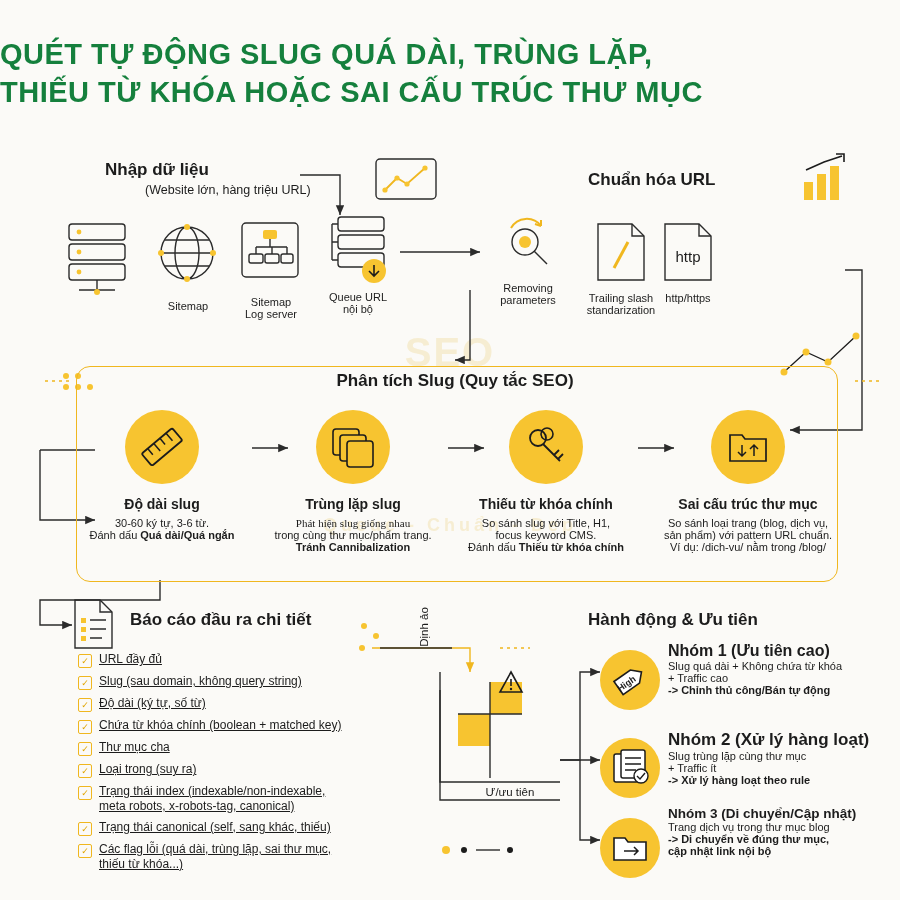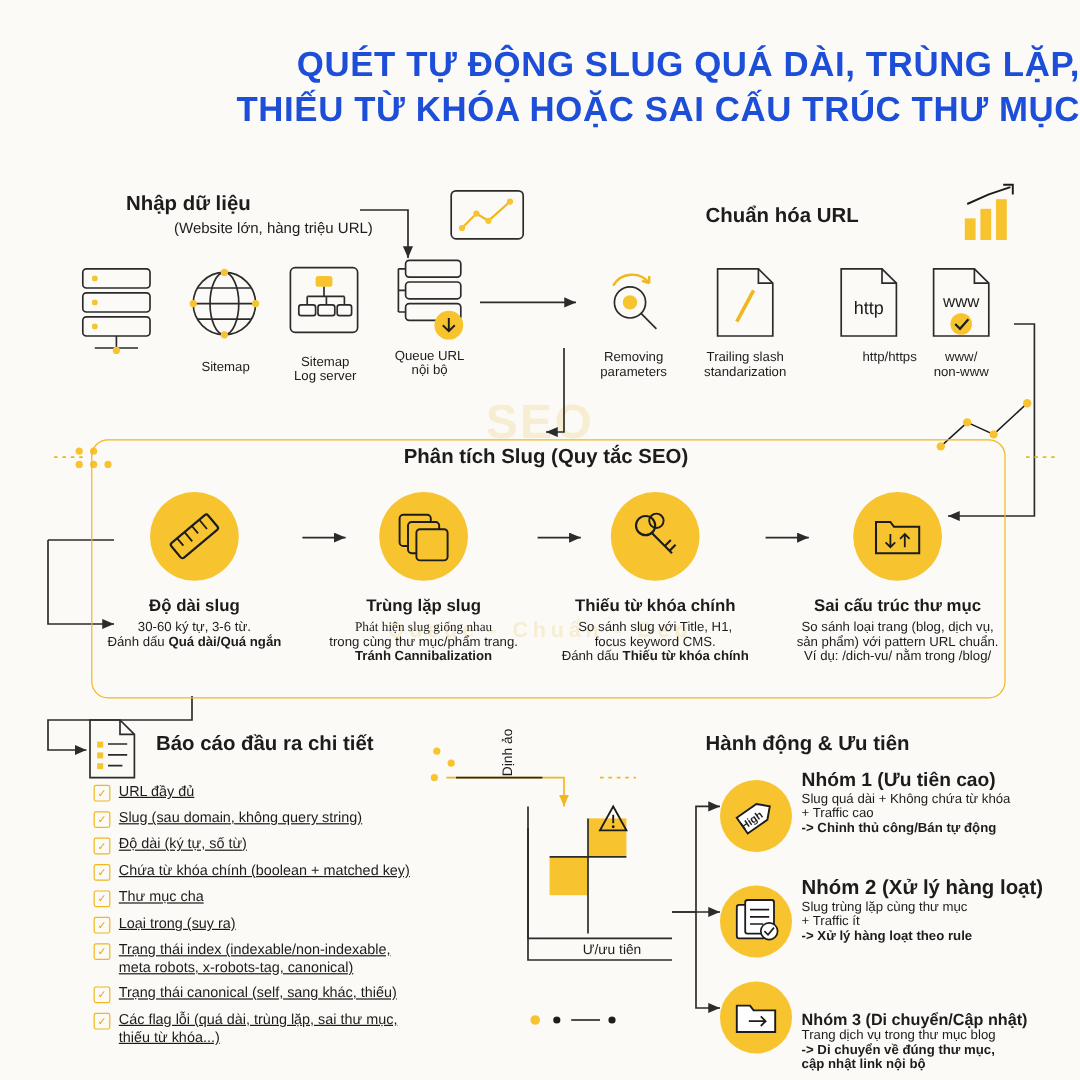--- a/index.html
+++ b/index.html
@@ -9,23 +9,23 @@
     font-family:"Liberation Sans", sans-serif;
     color:#1c1c1c;
     overflow:hidden;
     position:relative;
   }
   #stage{position:relative;width:900px;height:900px;}
   .abs{position:absolute;}
 
   
   .title{
-    top:36px;left:0;width:900px;text-align:right;
+    top:36px;left:0;width:900px;text-align:left;
     font-size:29px;font-weight:bold;letter-spacing:.5px;line-height:1.3;
-    color:#1d4ed8;
+    color:#15803d;
   }
 
   
   .h-sec{font-size:17px;font-weight:bold;}
   .sub{font-size:12.5px;margin-left:40px;}
   .small{font-size:11px;}
   .center{text-align:center;}
   .bold{font-weight:bold;}
 
   
@@ -186,21 +186,21 @@
   <div class="abs h-sec" style="top:170px;left:588px;">Chuẩn hóa URL</div>
 
   <svg class="abs" style="top:152px;left:800px;width:64px;height:52px;">
     <rect x="4" y="30" width="9" height="18" fill="#f7c430"></rect>
     <rect x="17" y="22" width="9" height="26" fill="#f7c430"></rect>
     <rect x="30" y="14" width="9" height="34" fill="#f7c430"></rect>
     <path d="M6,18 L24,10 L42,4" stroke="#1c1c1c" stroke-width="1.6" fill="none"></path>
     <path d="M36,2 L44,2 L44,10" stroke="#1c1c1c" stroke-width="1.6" fill="none"></path>
   </svg>
 
-  <div class="abs" style="top:222px;left:488px;width:80px;text-align:center;">
+  <div class="abs" style="top:212px;left:488px;width:80px;text-align:center;">
     <svg style="width:62px;height:60px;margin-left:9px;">
       <circle cx="28" cy="30" r="13" class="ln"></circle>
       <path class="ln" d="M37,39 L50,52"></path>
       <path d="M14,16 A18,18 0 0 1 44,14" stroke="#f0b71f" stroke-width="2" fill="none"></path>
       <path d="M44,14 L38,12 M44,14 L44,8" stroke="#f0b71f" stroke-width="2" fill="none"></path>
       <circle cx="28" cy="30" r="6" fill="#f7c430"></circle>
     </svg>
     <div class="small" style="margin-top:10px;white-space:pre-line;">Removing
 parameters</div>
   </div>
@@ -208,40 +208,29 @@
   <div class="abs" style="top:222px;left:578px;width:86px;text-align:center;">
     <svg style="width:54px;height:60px;margin-left:16px;">
       <path class="ln" d="M4,2 L38,2 L50,14 L50,58 L4,58 Z"></path>
       <path class="ln" d="M38,2 L38,14 L50,14"></path>
       <path d="M20,46 L34,20" stroke="#f0b71f" stroke-width="3"></path>
     </svg>
     <div class="small" style="margin-top:10px;white-space:pre-line;">Trailing slash
 standarization</div>
   </div>
 
-  <div class="abs" style="top:222px;left:684px;width:80px;text-align:right;">
+  <div class="abs" style="top:222px;left:648px;width:80px;text-align:center;">
     <svg style="width:54px;height:60px;margin-left:13px;">
       <path class="ln" d="M4,2 L38,2 L50,14 L50,58 L4,58 Z"></path>
       <path class="ln" d="M38,2 L38,14 L50,14"></path>
       <text x="27" y="40" text-anchor="middle" font-size="15" font-family="Liberation Sans, sans-serif" fill="#1c1c1c">http</text>
     </svg>
     <div class="small" style="margin-top:10px;white-space:pre-line;">http/https</div>
   </div>
 
-  <div class="abs" style="top:222px;left:758px;width:86px;text-align:center;">
-    <svg style="width:54px;height:64px;margin-left:16px;">
-      <path class="ln" d="M4,2 L38,2 L50,14 L50,58 L4,58 Z"></path>
-      <path class="ln" d="M38,2 L38,14 L50,14"></path>
-      <text x="27" y="34" text-anchor="middle" font-size="14" font-family="Liberation Sans, sans-serif" fill="#1c1c1c">www</text>
-      <circle cx="27" cy="48" r="9" fill="#f7c430"></circle>
-      <path d="M22,48 L26,52 L33,44" stroke="#1c1c1c" stroke-width="1.8" fill="none"></path>
-    </svg>
-    <div class="small" style="margin-top:6px;white-space:pre-line;">www/
-non-www</div>
-  </div>
 
   <svg class="abs" style="top:370px;left:60px;width:50px;height:30px;">
     <circle cx="6" cy="6" r="3" fill="#f7c430"></circle>
       <circle cx="18" cy="6" r="3" fill="#f7c430"></circle>
     <circle cx="6" cy="17" r="3" fill="#f7c430"></circle>
       <circle cx="18" cy="17" r="3" fill="#f7c430"></circle>
     <circle cx="30" cy="17" r="3" fill="#f7c430"></circle>
   </svg>
   <svg class="abs" style="top:330px;left:780px;width:90px;height:50px;">
     <polyline points="4,42 26,22 48,32 76,6" stroke="#1c1c1c" stroke-width="1.3" fill="none"></polyline>
@@ -424,20 +413,20 @@
     <div class="small">+ Traffic ít</div>
     <div class="small bold">-&gt; Xử lý hàng loạt theo rule</div>
   </div>
 
   <div class="abs circle md" style="top:818px;left:600px;">
     <svg style="width:40px;height:40px;">
       <path d="M4,10 L15,10 L18,14 L36,14 L36,32 L4,32 Z" fill="#fff" stroke="#1c1c1c" stroke-width="1.6"></path>
       <path d="M14,23 L28,23 M24,19 L28,23 L24,27" stroke="#1c1c1c" stroke-width="1.5" fill="none"></path>
     </svg>
   </div>
-  <div class="abs" style="top:806px;left:668px;width:226px;margin-top:36px;">
+  <div class="abs" style="top:806px;left:668px;width:226px;">
     <div class="bold" style="font-size:13.5px;">Nhóm 3 (Di chuyển/Cập nhật)</div>
     <div class="small">Trang dịch vụ trong thư mục blog</div>
     <div class="small bold" style="white-space:pre-line;">-&gt; Di chuyển về đúng thư mục,
 cập nhật link nội bộ</div>
   </div>
 
 </div>
 
 </body></html>

